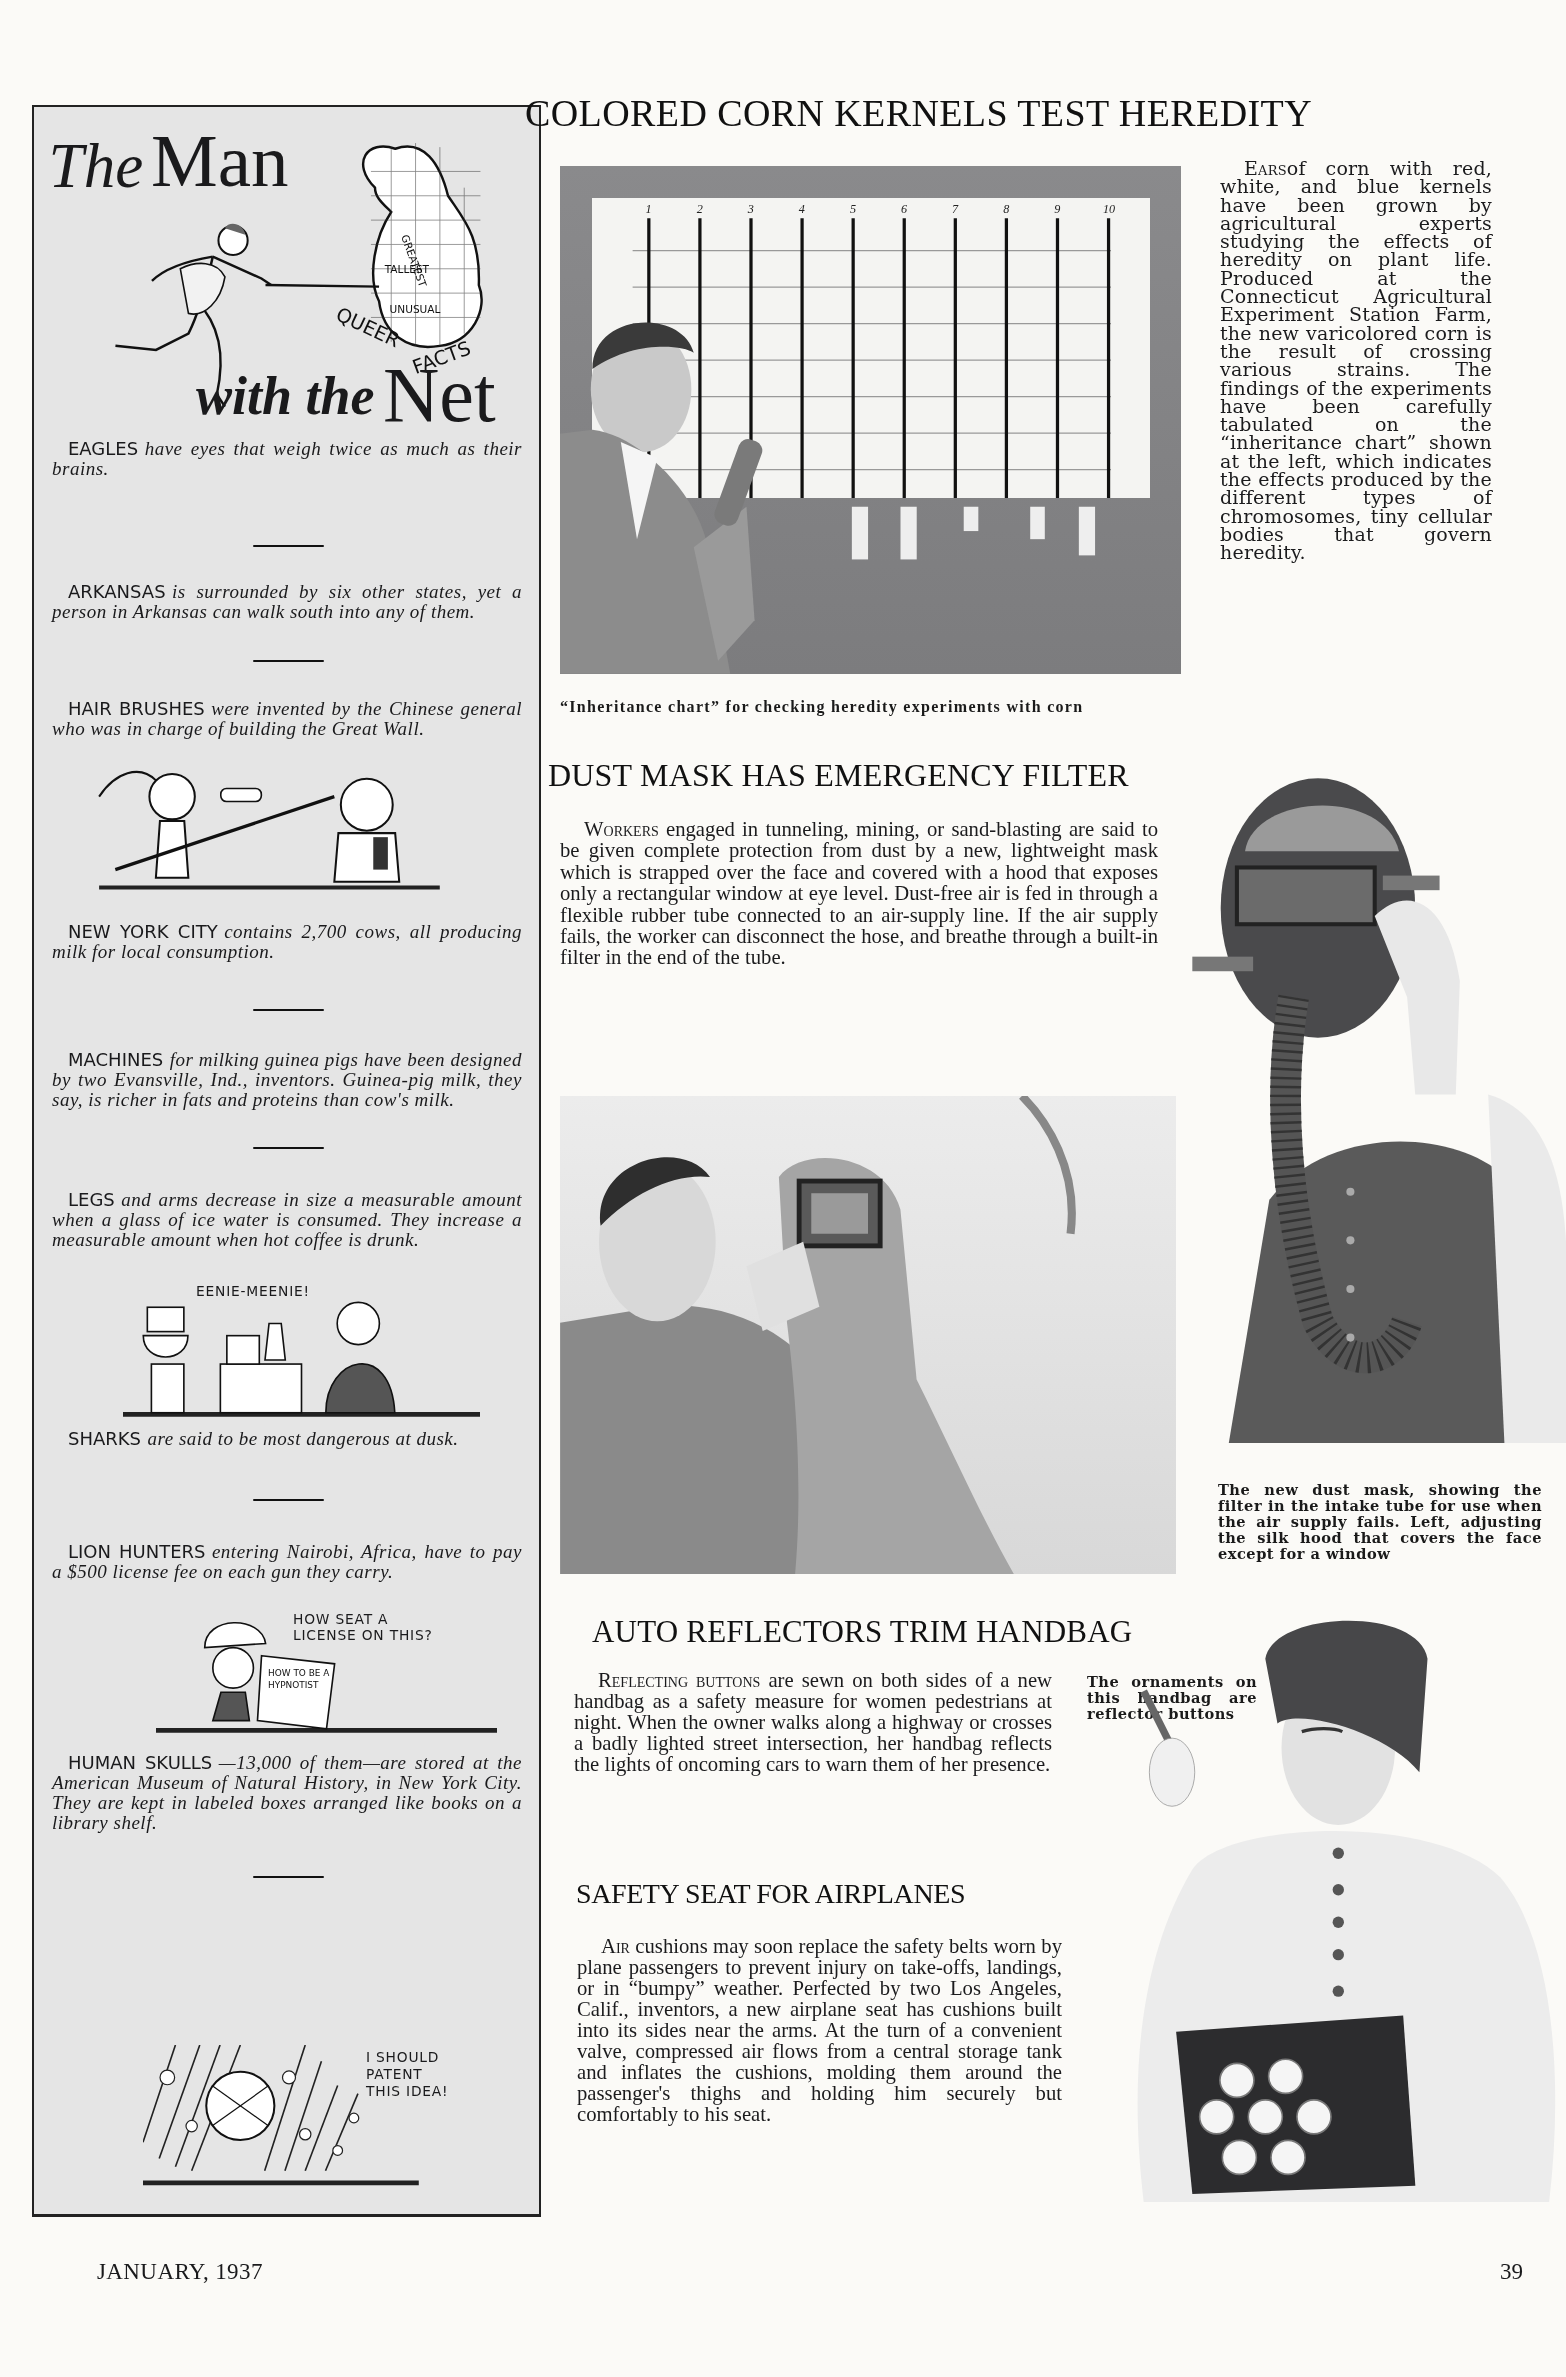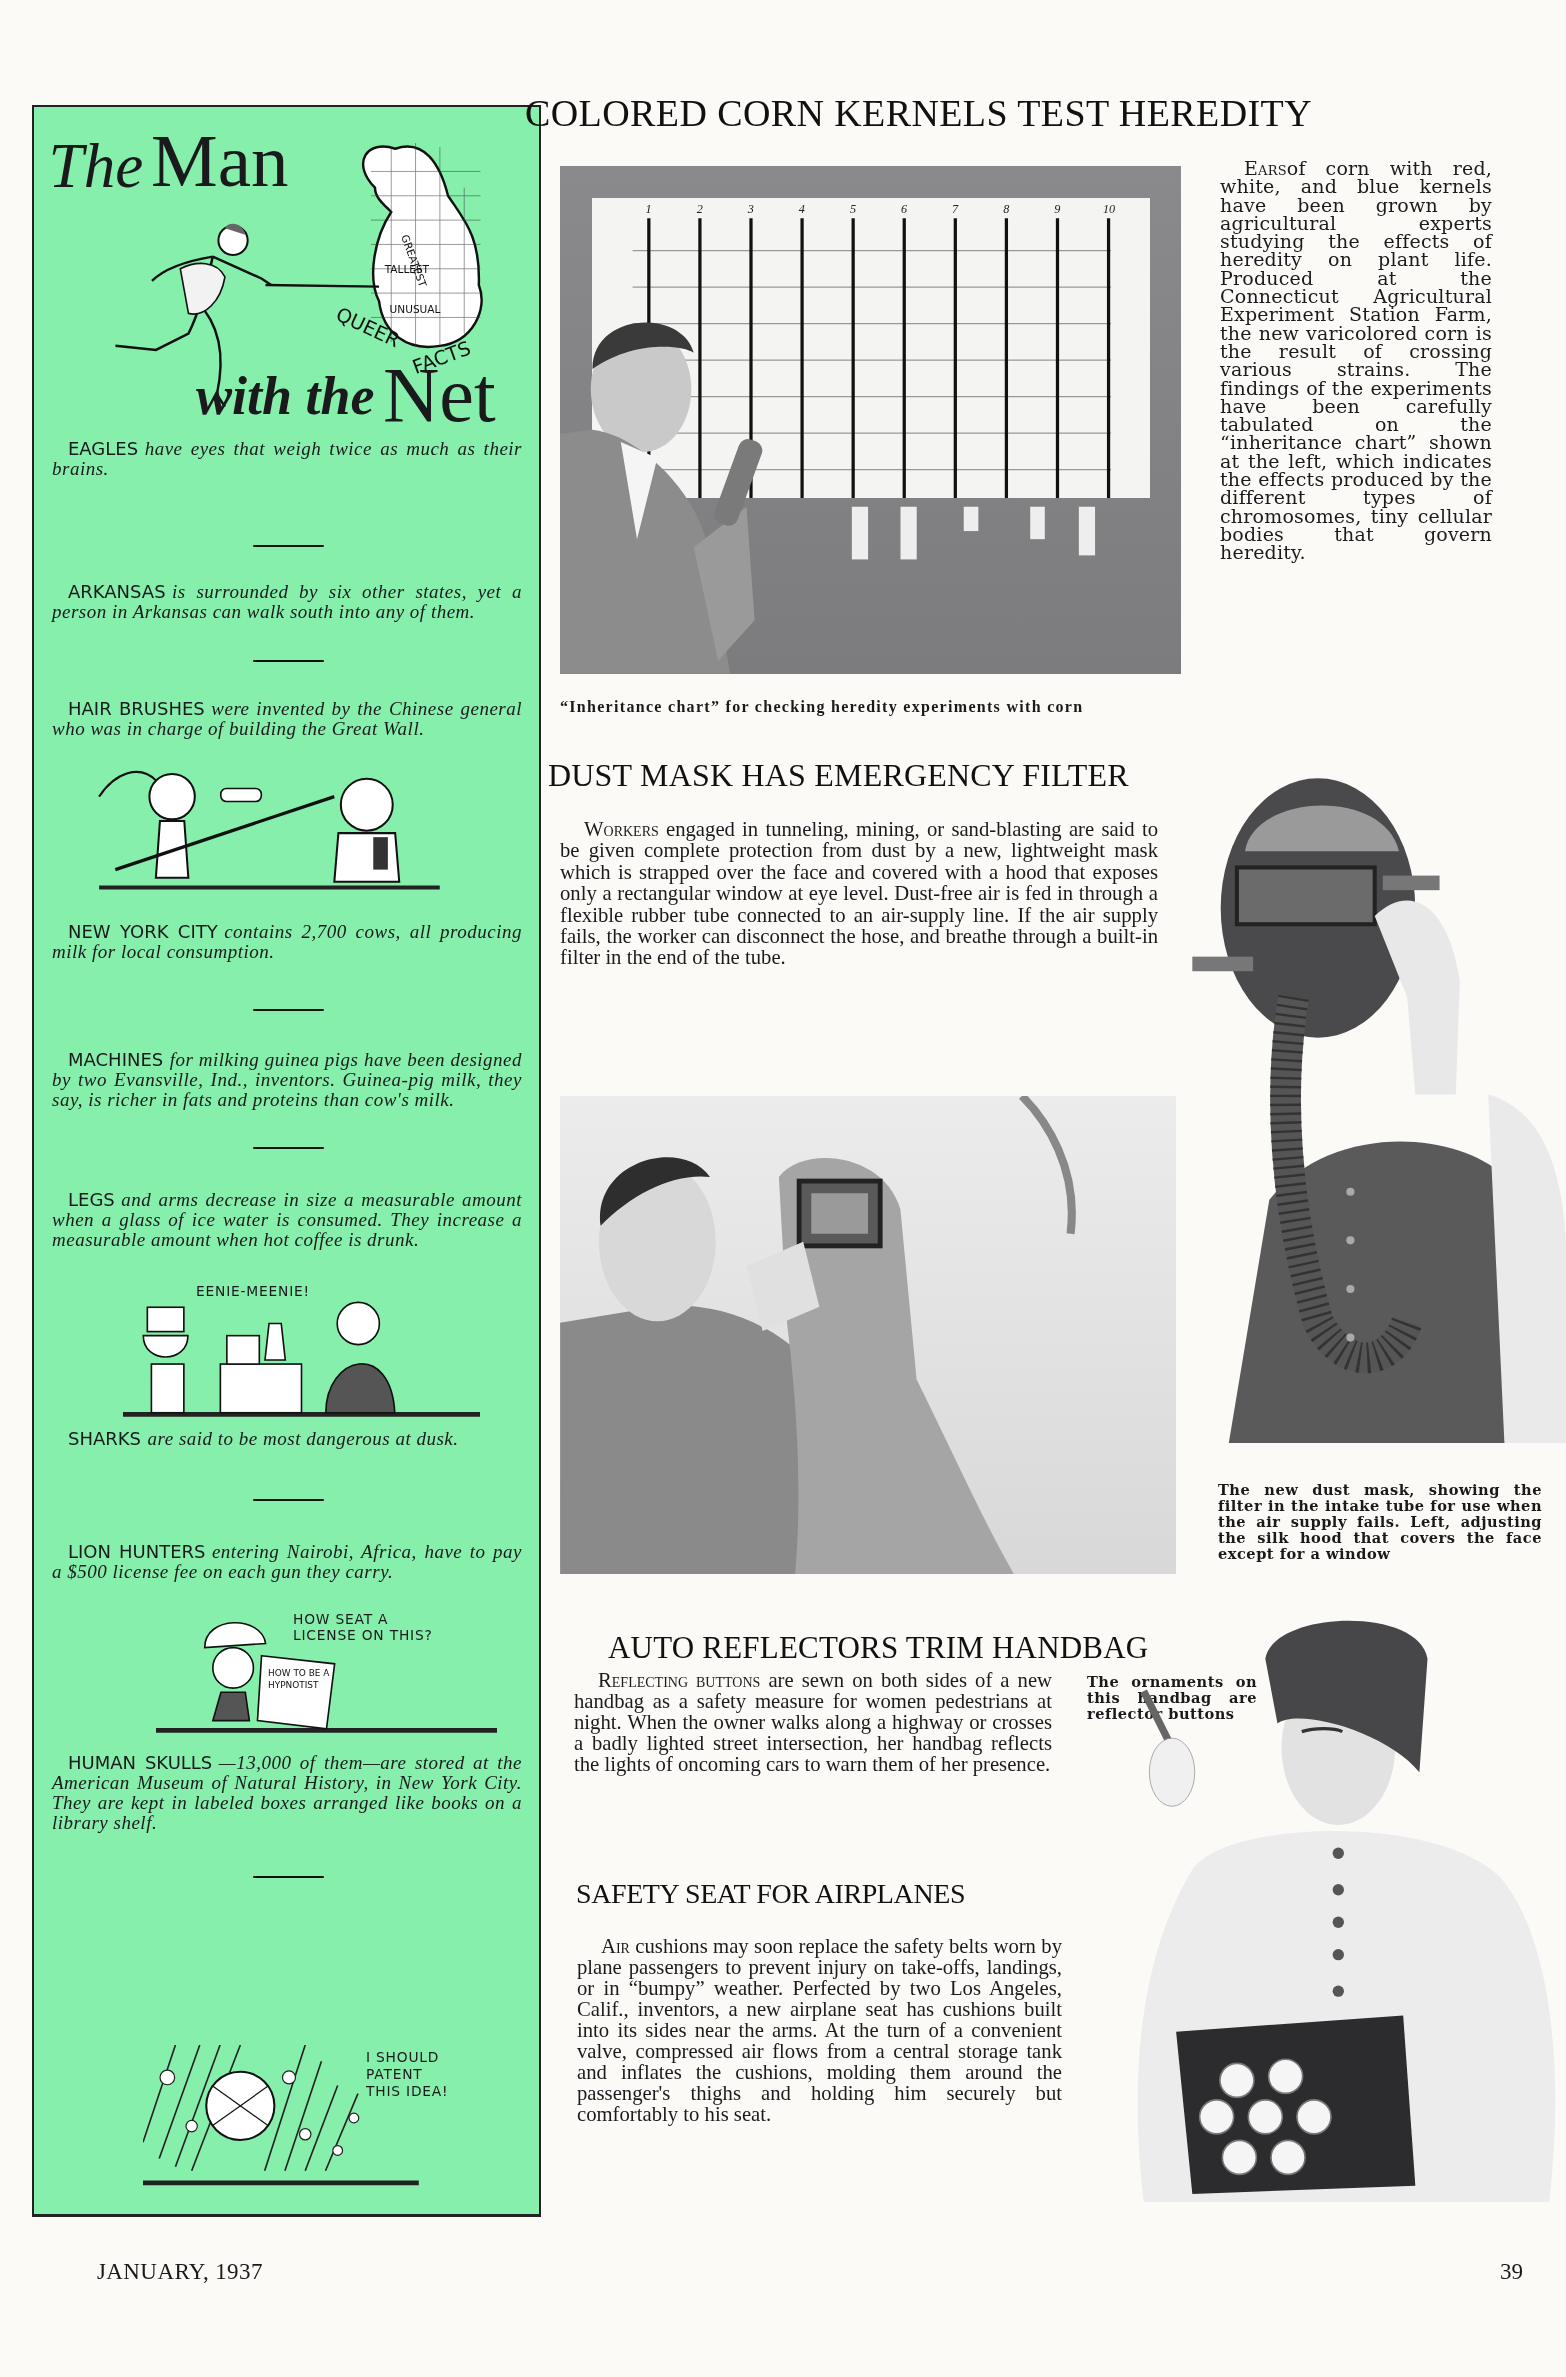--- a/index.html
+++ b/index.html
@@ -8,21 +8,21 @@
     background: #fbfaf7;
     font-family: "DejaVu Serif", "Liberation Serif", serif;
     color: #1a1a1c;
   }
   .abs { position: absolute; }
 
   
   #sidebar {
     position: absolute; left: 32px; top: 105px; width: 509px; height: 2112px;
     border: 2.4px solid #222; border-bottom-width: 3.2px; box-sizing: border-box;
-    background: #86efac;
+    background: #e5e5e5;
     padding-left: 8px;
   }
   .sb-title-the { position: absolute; left: 14.6px; top: 23px; font-family: "Liberation Serif", serif; font-style: italic; font-size: 63px; }
   .sb-title-man { position: absolute; left: 104px; top: 11.4px; font-family: "Liberation Serif", serif; font-size: 75px; margin-left: 13px; }
   .sb-title-with { position: absolute; left: 162px; top: 258px; font-family: "Liberation Serif", serif; font-style: italic; font-weight: bold; font-size: 54px; }
   .sb-title-net { position: absolute; left: 349px; top: 243px; font-family: "Liberation Serif", serif; font-size: 78px; }
   .fact {
     position: absolute; left: 18px; width: 470px;
     font-family: "Liberation Serif", serif; font-style: italic; font-size: 19px;
     line-height: 20px; text-align: justify; letter-spacing: 0.5px;
@@ -303,21 +303,21 @@
     <path d="M270 100 C300 60, 400 70, 420 140 L440 350 C480 430, 520 520, 560 590 L290 590 C300 480, 290 360, 280 280 Z" fill="#a5a5a5"></path>
     <rect x="295" y="105" width="100" height="80" fill="#5a5a5a" stroke="#222" stroke-width="6"></rect>
     <rect x="310" y="120" width="70" height="50" fill="#9a9a9a"></rect>
     <path d="M230 210 L300 180 L320 260 L250 290 Z" fill="#e0e0e0"></path>
     <path d="M570 0 C600 30, 640 90, 630 170" fill="none" stroke="#888" stroke-width="10"></path>
   </svg>
 </div>
 
 <div id="cap-dust" class="caption">The new dust mask, showing the filter in the intake tube for use when the air supply fails. Left, adjusting the silk hood that covers the face except for a window</div>
 
-<h2 id="h-auto" class="headline" style="margin:16px;font-weight:normal">AUTO REFLECTORS TRIM HANDBAG</h2>
+<h2 id="h-auto" class="headline" style="margin:0;font-weight:normal">AUTO REFLECTORS TRIM HANDBAG</h2>
 
 <div id="auto-text" class="body-text"><span class="indent"></span><span class="sc">Reflecting buttons</span> <span>are sewn on both sides of a new handbag as a safety measure for women pedestrians at night. When the owner walks along a highway or crosses a badly lighted street intersection, her handbag reflects the lights of oncoming cars to warn them of her presence.</span></div>
 
 <div id="cap-bag" class="caption">The ornaments on this handbag are reflector buttons</div>
 
 <div id="photo-bag" class="photo">
   <svg width="472" height="592" viewBox="0 0 582 730">
     <path d="M120 320 C160 260, 420 250, 500 330 C560 400, 580 560, 560 730 L60 730 C40 560, 60 420, 120 320 Z" fill="#ececec"></path>
     <ellipse cx="300" cy="170" rx="70" ry="95" fill="#e2e2e2"></ellipse>
     <path d="M210 60 C220 0, 400 -5, 410 60 L400 200 C360 150, 250 120, 225 140 Z" fill="#474749"></path>

